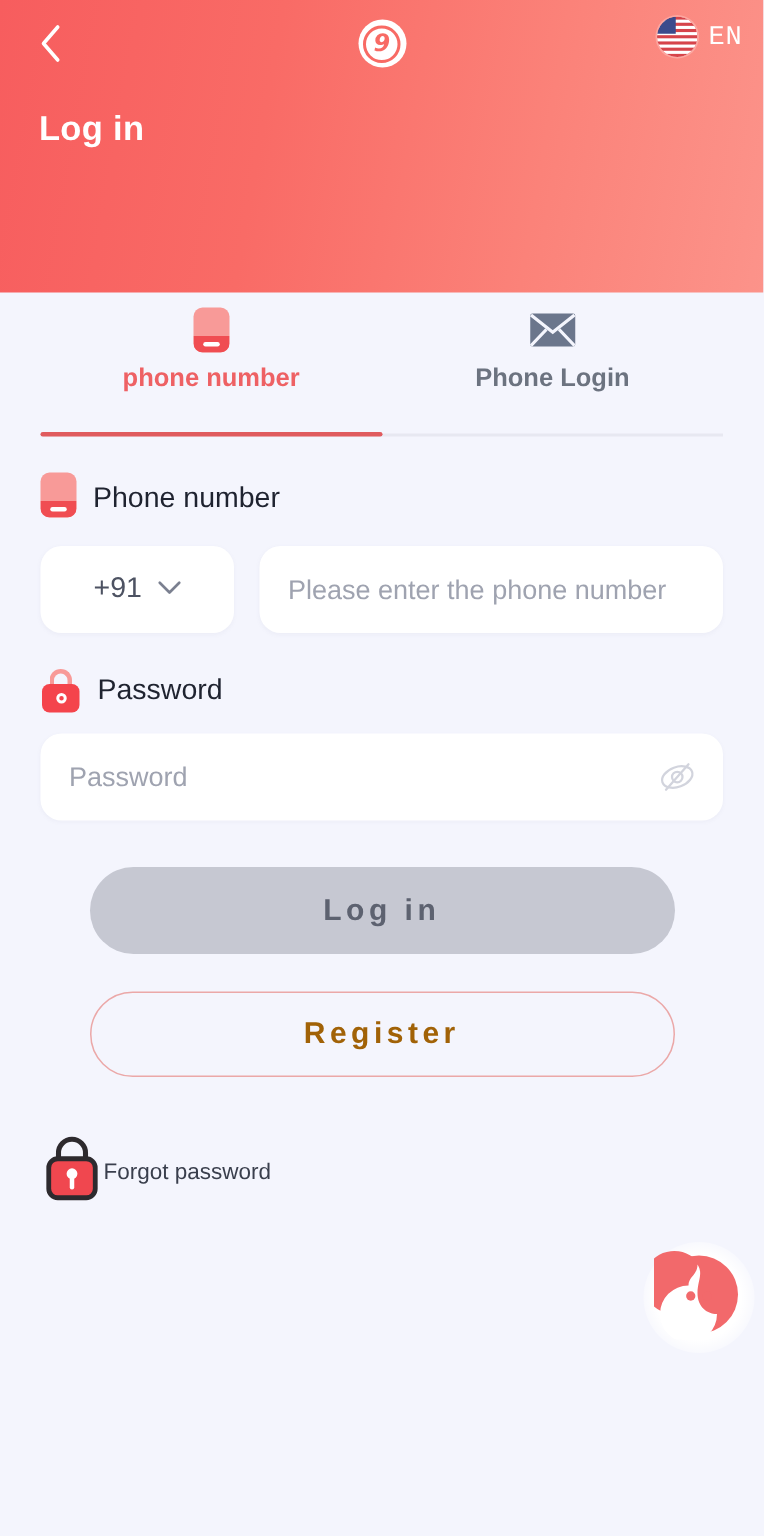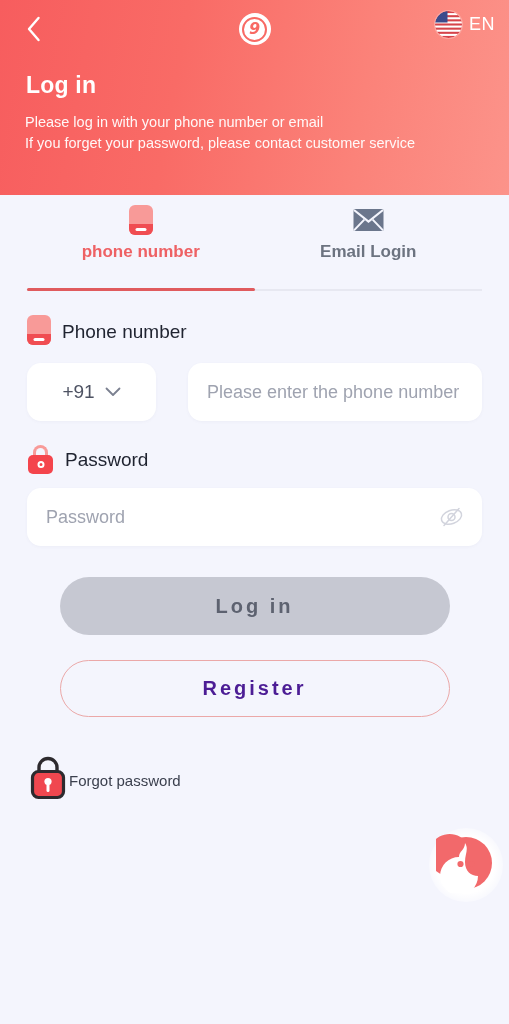--- a/index.html
+++ b/index.html
@@ -91,20 +91,21 @@
   .logo-text .club { letter-spacing: 0px; margin-left: 4px; }
 
   .lang-wrap {
     position: absolute;
     right: 14px;
     top: 11px;
     display: flex;
     align-items: center;
     gap: 7px;
     cursor: pointer;
+    font-family: Liberation Mono, monospace;
   }
   .flag {
     width: 27px;
     height: 27px;
     border-radius: 50%;
     overflow: hidden;
     position: relative;
     box-shadow: 0 0 0 1px rgba(255,255,255,0.25);
   }
   .lang-label {
@@ -255,21 +256,21 @@
     left: 50%;
     transform: translateX(-50%);
     width: 7px;
     height: 7px;
     border-radius: 50%;
     border: 2px solid #ffffff;
   }
 
   .row {
     display: flex;
-    gap: 32px;
+    gap: 17px;
   }
   .input-box {
     background: #ffffff;
     border-radius: 14px;
     height: 58px;
     display: flex;
     align-items: center;
     box-shadow: 0 1px 3px rgba(120,120,160,0.06);
   }
   .cc-box {
@@ -352,21 +353,21 @@
   }
   .btn-login {
     margin-top: 31px;
     background: #c6c8d2;
     color: #5d6270;
   }
   .btn-register {
     margin-top: 25px;
     background: transparent;
     border: 1px solid #eba8a8;
-    color: #4c1d95;
+    color: #a16207;
     height: 57px;
     line-height: 55px;
   }
 
   
   .foot {
     display: flex;
     margin-top: 35px;
     padding: 0 27px;
   }
@@ -446,24 +447,20 @@
                 <circle cx="13.5" cy="13.5" r="13.5"></circle>
               </clipPath>
             </defs>
         </svg>
       </span>
       <span class="lang-label">EN</span>
     </div>
   </div>
 
   <div class="header-title">Log in</div>
-  <div class="header-sub">
-    <div>Please log in with your phone number or email</div>
-    <div>If you forget your password, please contact customer service</div>
-  </div>
 </div>
 
 <div class="tabs">
 
   <div class="tab active">
     <div class="tab-icon">
       <div class="phone-ico">
           <span class="dash"></span>
         </div>
     </div>
@@ -471,21 +468,21 @@
   </div>
 
   <div class="tab inactive">
     <div class="tab-icon">
       <svg width="31" height="24" viewBox="0 0 31 24">
         <rect x="0.5" y="1" width="30" height="22" rx="1.5" fill="#6b768c"></rect>
         <path d="M1 2 L15.5 13.5 L30 2" stroke="#f4f5fd" stroke-width="2.2" fill="none"></path>
         <path d="M1 22.4 L11.3 11.6 M30 22.4 L19.7 11.6" stroke="#f4f5fd" stroke-width="2" fill="none"></path>
       </svg>
     </div>
-    <div class="tab-label">Email Login</div>
+    <div class="tab-label">Phone Login</div>
   </div>
 
   <div class="tab-rail"></div>
   <div class="tab-underline"></div>
 </div>
 
 <div class="form">
 
   <div class="field-label">
     <span>

